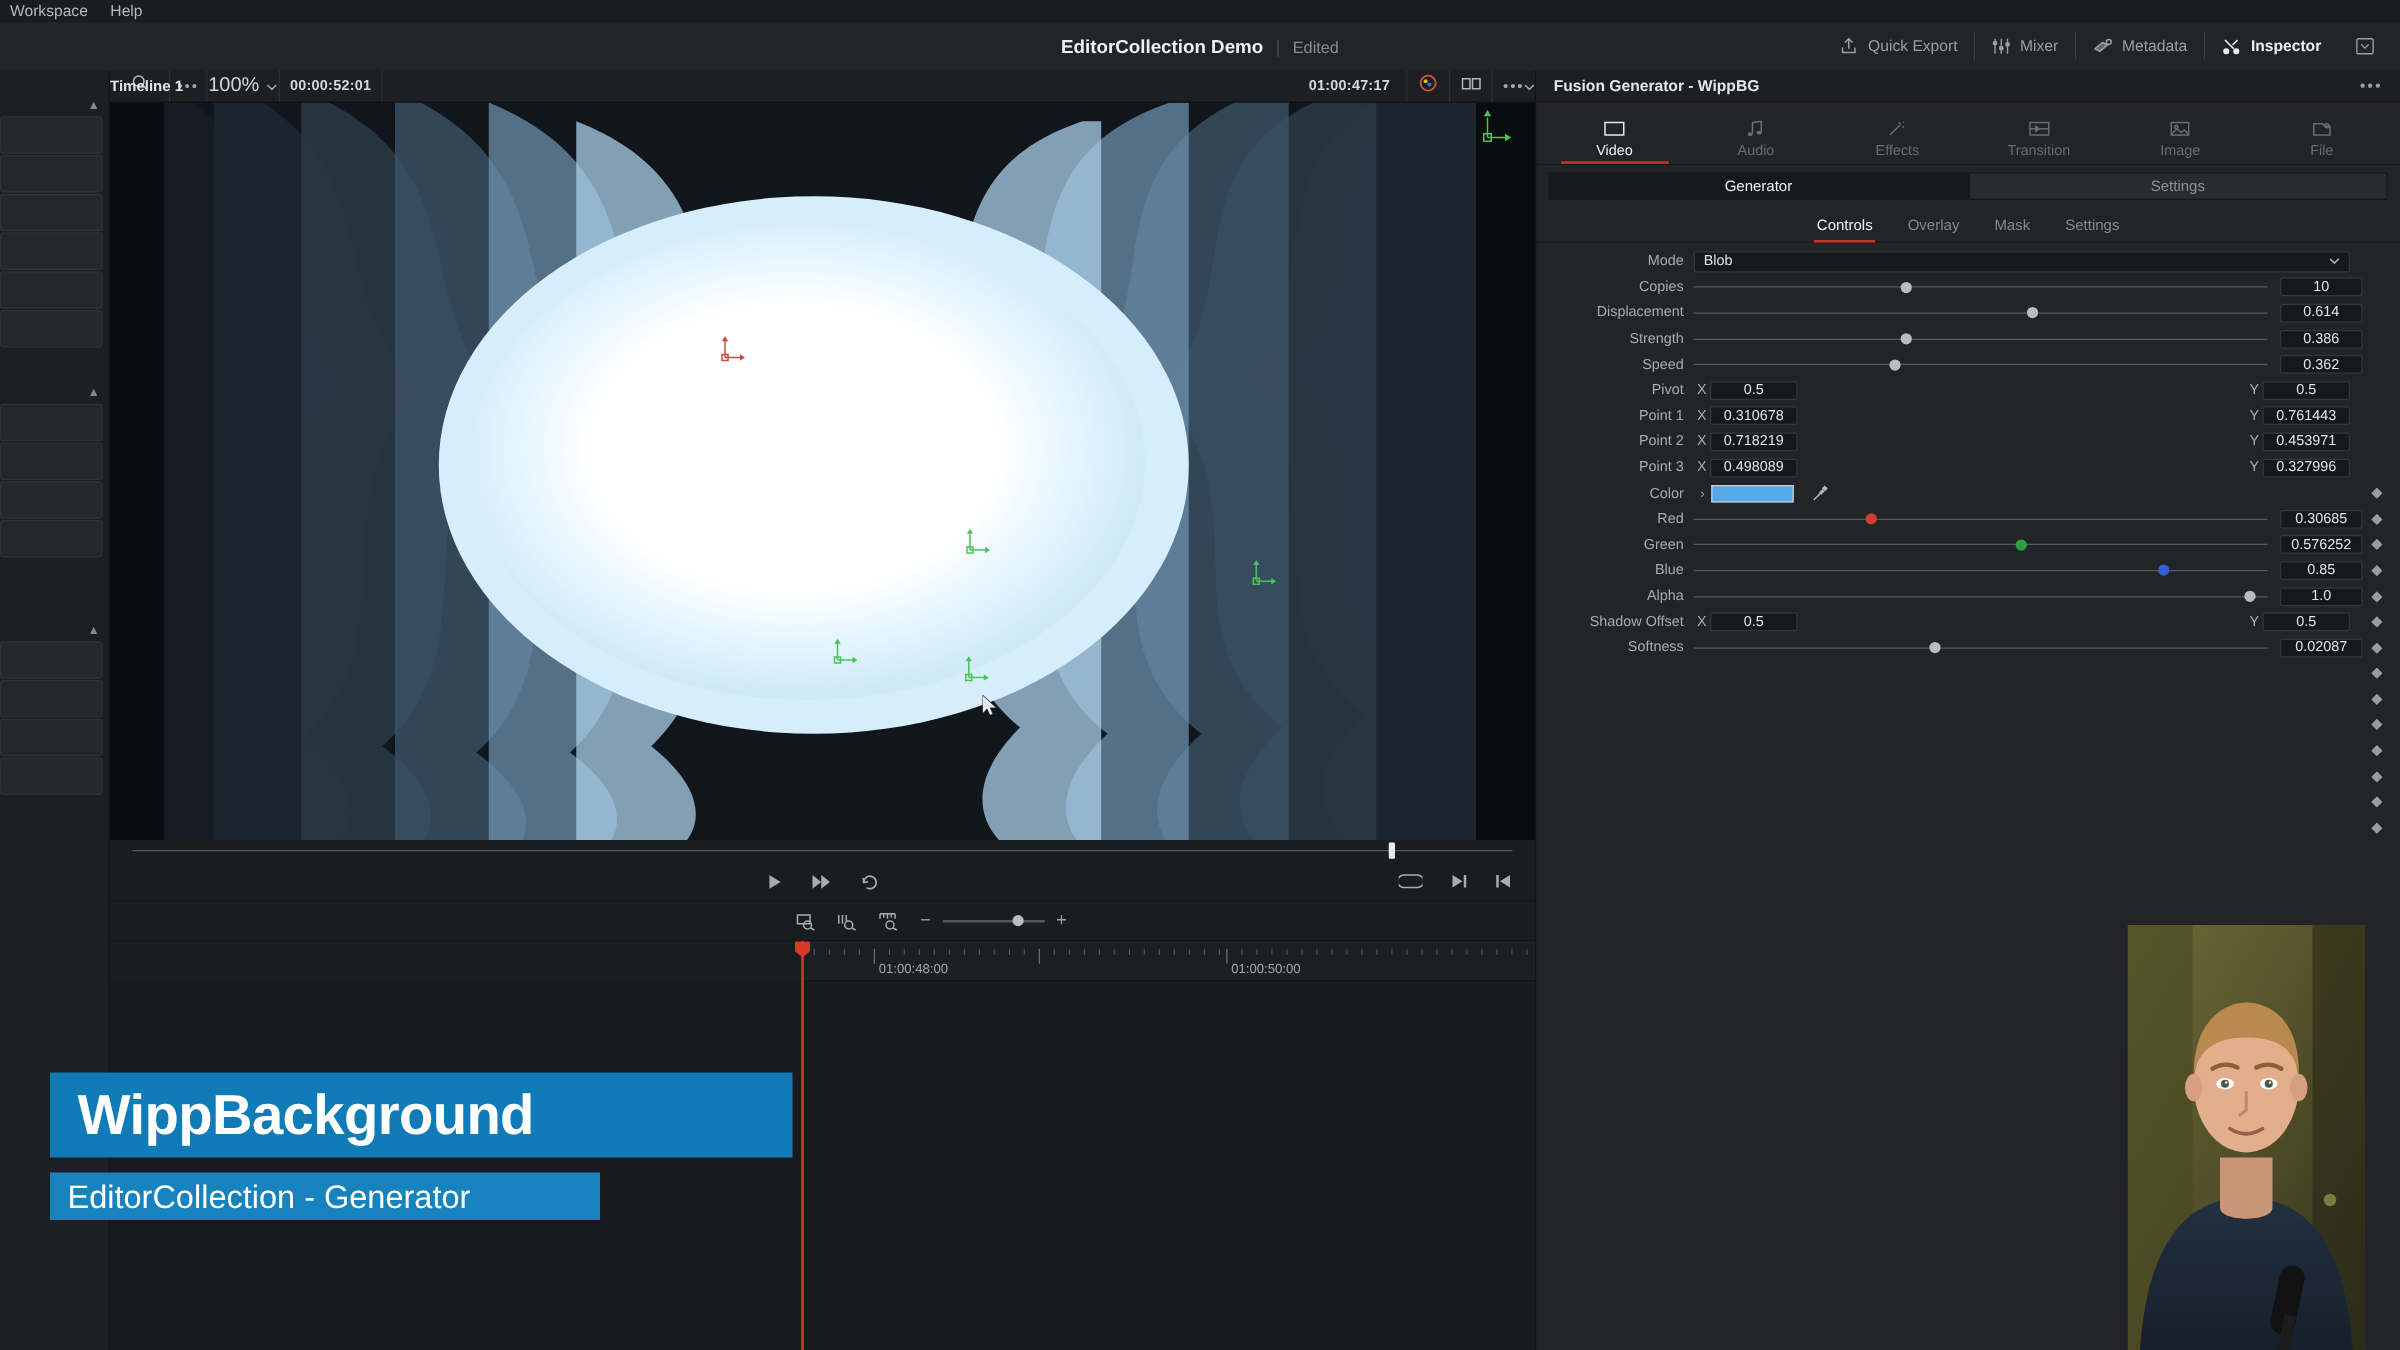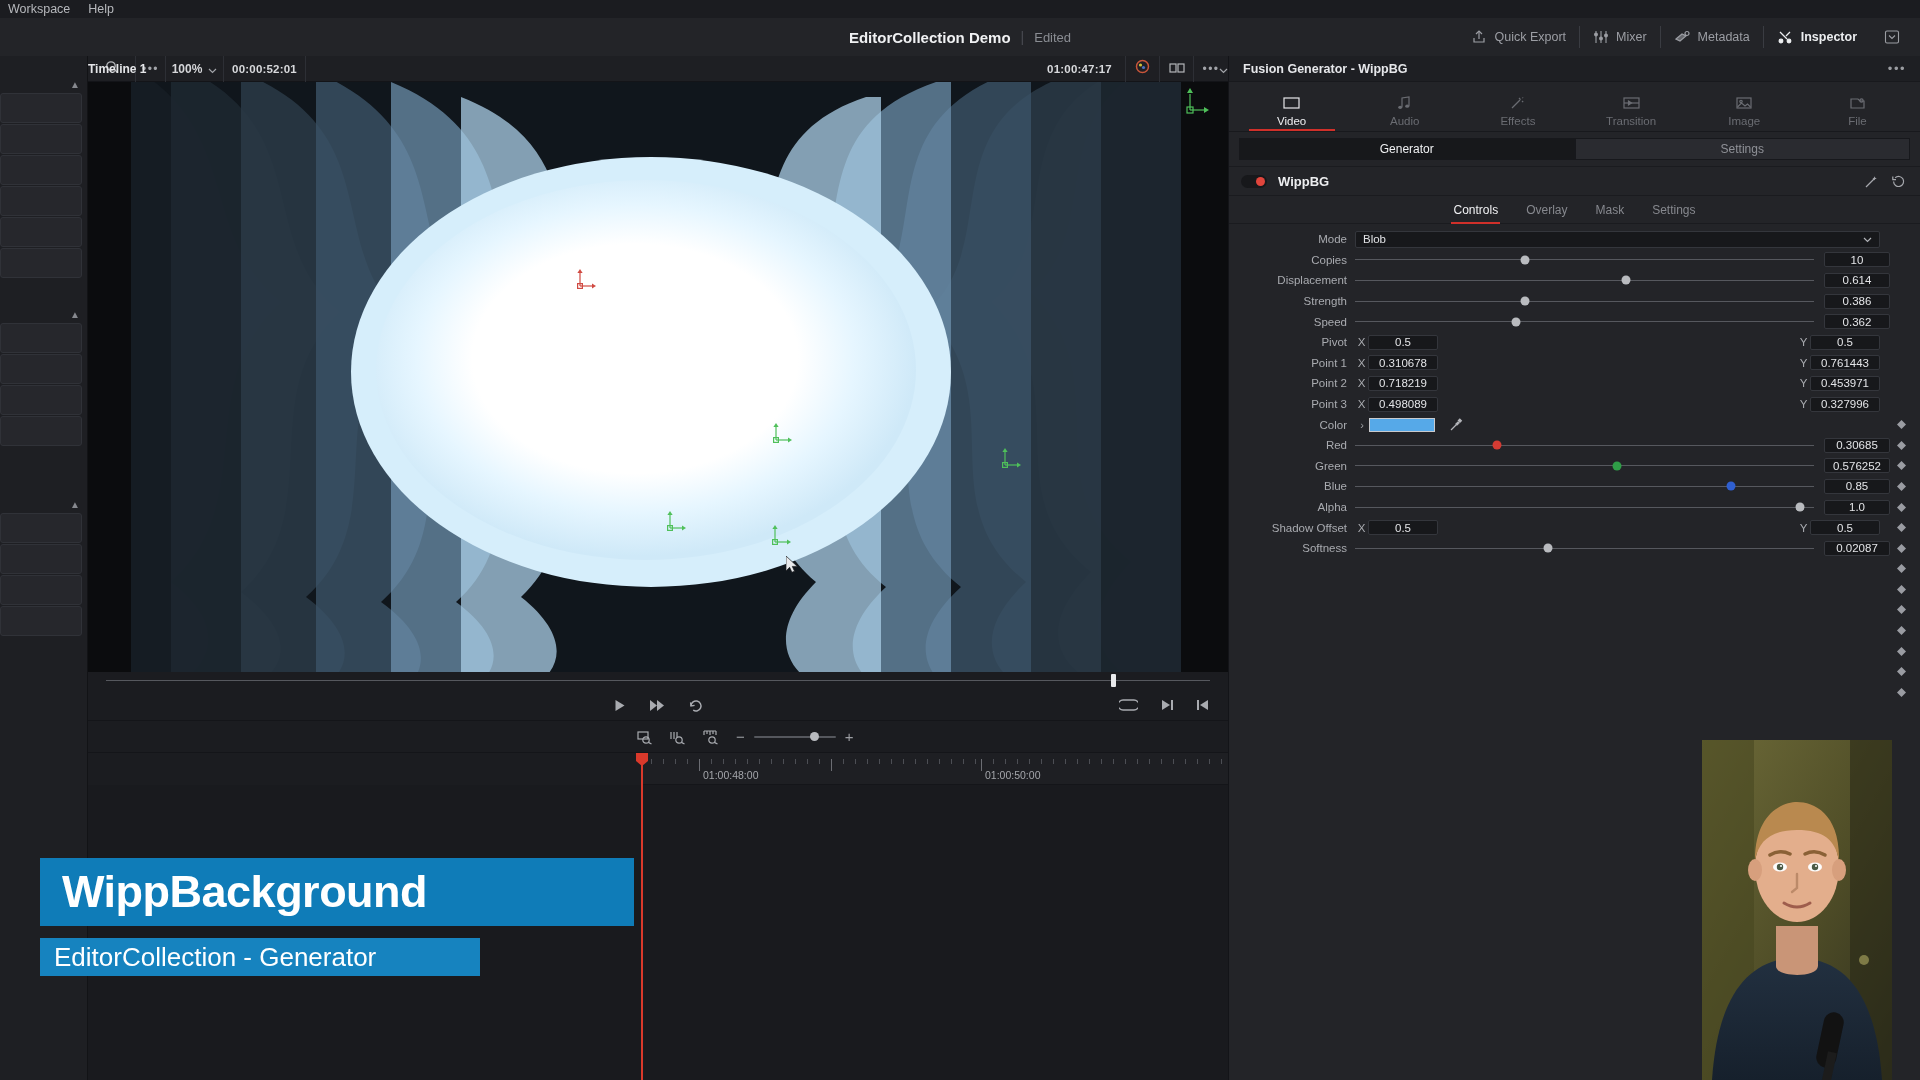--- a/index.html
+++ b/index.html
@@ -60,21 +60,21 @@
   }
 
   
   .vtoolbar {
     position: absolute; left: 88px; top: 56px; right: 692px; height: 26px;
     background: #1e1f23; display: flex; align-items: center; border-bottom: 1px solid #131418;
   }
   .vt-left { display: flex; align-items: center; gap: 0; height: 26px; }
   .vt-cell { display: flex; align-items: center; justify-content: center;
              height: 26px; padding: 0 10px; border-right: 1px solid #2d2f35; }
-  .vt-zoom { font-size: 12px; font-weight: bold; color: #d5d6d9; }
+  .vt-zoom { font-size: 16px; font-weight: normal; color: #d5d6d9; }
   .vt-tc { font-size: 11.5px; font-weight: bold; color: #d8d9dc; letter-spacing: .2px; }
   .vt-center {
     position: absolute; left: 0; right: 0; display: flex;
     align-items: center; justify-content: space-between; gap: 8px; pointer-events: none;
   }
   .vt-timeline-name { font-size: 12px; font-weight: bold; color: #e4e5e8; }
   .vt-right { position: absolute; right: 0; display: flex; align-items: center; height: 26px; }
 
   
   .viewer {
@@ -756,38 +756,20 @@
         </span>
         <span class="lbl">File</span>
       </div>
     </div>
 
     <div class="seg-row">
       <div class="seg active">Generator</div>
       <div class="seg">Settings</div>
     </div>
 
-    <div class="node-row">
-      <span class="toggle-pill">
-          <span class="toggle-dot"></span>
-        </span>
-      <span class="node-name">WippBG</span>
-      <span class="node-ico">
-        <svg width="16" height="15" viewBox="0 0 16 15" fill="none" stroke="currentColor" stroke-width="1.2">
-          <path d="M2 13L11 4"></path>
-            <path d="M10.6 2.2l.6 1.6 1.6.6-1.6.6-.6 1.6-.6-1.6L8.4 4.4l1.6-.6z" fill="currentColor" stroke="none"></path>
-        </svg>
-      </span>
-      <span class="node-ico">
-        <svg width="15" height="15" viewBox="0 0 15 15" fill="none" stroke="currentColor" stroke-width="1.2">
-          <path d="M2.6 7.5a5 5 0 1 0 1.6-3.7"></path>
-            <path d="M1.8 2.4v3.2h3.2"></path>
-        </svg>
-      </span>
-    </div>
 
     <div class="sub-tabs">
       <span class="sub-tab active">Controls</span>
       <span class="sub-tab">Overlay</span>
       <span class="sub-tab">Mask</span>
       <span class="sub-tab">Settings</span>
     </div>
 
     <div class="params">
 

